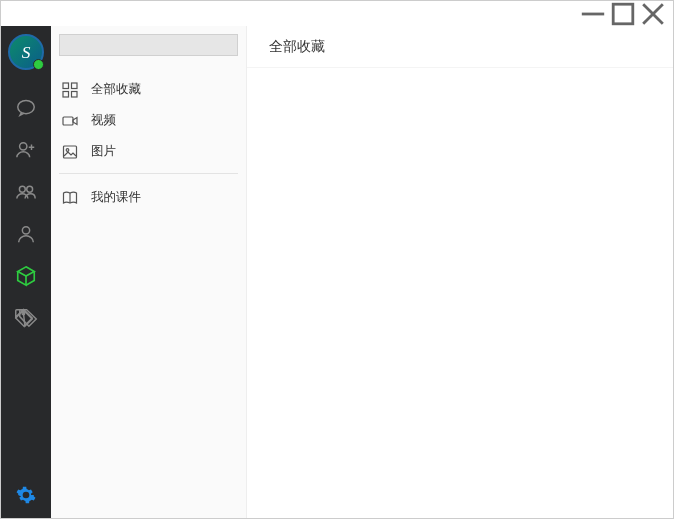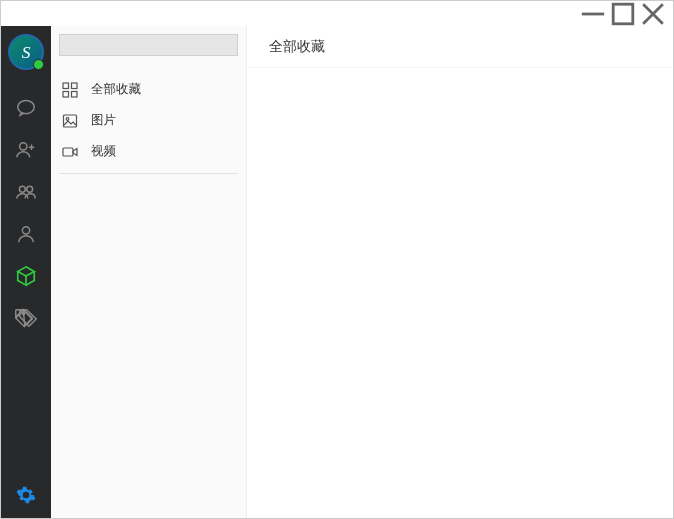--- a/index.html
+++ b/index.html
@@ -287,39 +287,48 @@
                 <rect x="9.5" y="1" width="5.5" height="5.5"></rect>
                 <rect x="1" y="9.5" width="5.5" height="5.5"></rect>
                 <rect x="9.5" y="9.5" width="5.5" height="5.5"></rect>
               </svg>
           </span>
           <span class="mi-label">全部收藏</span>
         </div>
         <div class="menu-item">
           <span class="mi-icon">
             <svg viewBox="0 0 16 16" fill="none" stroke="currentColor" stroke-width="1.2">
+                <rect x="1" y="4" width="10" height="8" rx="1"></rect>
+                <path d="M11 7 L15 4.5 V11.5 L11 9 Z"></path>
+              </svg>
+          </span>
+          <span class="mi-label">视频</span>
+        </div>
+        <div class="menu-item">
+          <span class="mi-icon">
+            <svg viewBox="0 0 16 16" fill="none" stroke="currentColor" stroke-width="1.2">
                 <rect x="1.5" y="2" width="13" height="12" rx="1"></rect>
                 <circle cx="5.5" cy="6" r="1.3"></circle>
                 <path d="M2 12 L6 8 L9 11 L11 9 L14 12"></path>
               </svg>
           </span>
           <span class="mi-label">图片</span>
         </div>
+
+        <div class="menu-divider"></div>
+
         <div class="menu-item">
           <span class="mi-icon">
             <svg viewBox="0 0 16 16" fill="none" stroke="currentColor" stroke-width="1.2">
-                <rect x="1" y="4" width="10" height="8" rx="1"></rect>
-                <path d="M11 7 L15 4.5 V11.5 L11 9 Z"></path>
+                <path d="M8 3 C6 2 3 2 1.5 3 V13 C3 12 6 12 8 13 C10 12 13 12 14.5 13 V3 C13 2 10 2 8 3 Z"></path>
+                <line x1="8" y1="3" x2="8" y2="13"></line>
               </svg>
           </span>
-          <span class="mi-label">视频</span>
+          <span class="mi-label">我的课件</span>
         </div>
-
-        <div class="menu-divider"></div>
-
       </div>
     </div>
 
     <div class="content">
       <div class="content-header">全部收藏</div>
       <div class="content-body">
         <div class="scroll-filler"></div>
       </div>
     </div>
 

